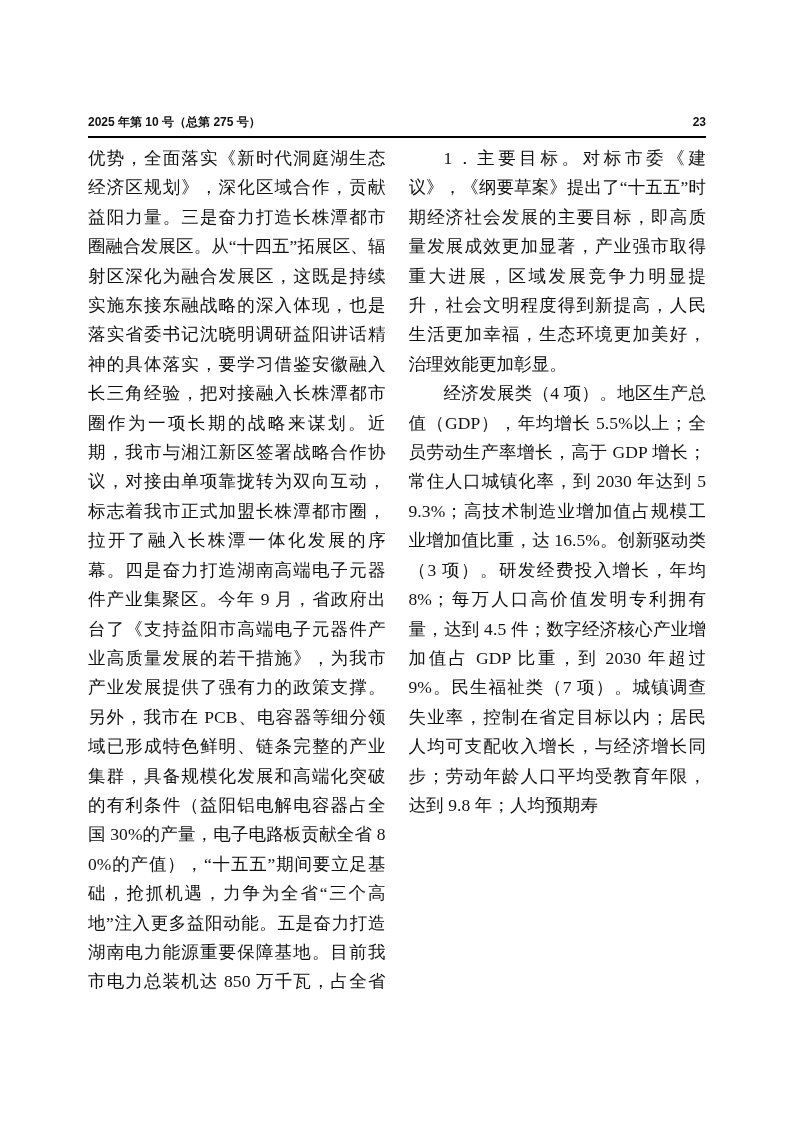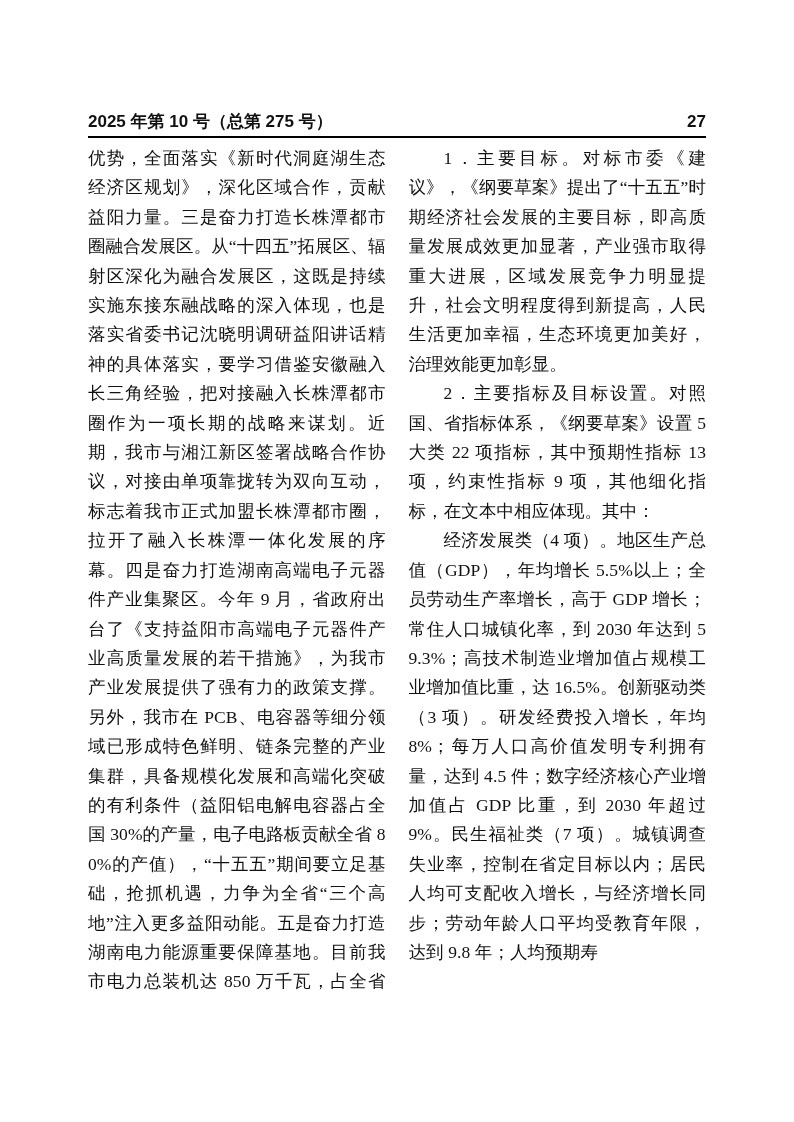--- a/index.html
+++ b/index.html
@@ -19,21 +19,21 @@
   .page-header {
     position: absolute;
     left: 88px;
     top: 112px;
     width: 618px;
     display: flex;
     justify-content: space-between;
     align-items: flex-end;
     font-family: "Liberation Sans", "DejaVu Sans", sans-serif;
     font-weight: bold;
-    font-size: 17px;
+    font-size: 12px;
     line-height: 20px;
     padding-bottom: 4px;
     border-bottom: 2.5px solid #000000;
   }
   .columns {
     position: absolute;
     left: 88px;
     top: 144px;
     width: 618px;
     display: flex;
@@ -59,30 +59,29 @@
     font-weight: bold;
   }
 </style>
 </head>
 <body>
 
 <div class="page">
 
   <header class="page-header">
     <span>2025 年第 10 号（总第 275 号）</span>
-    <span>27</span>
+    <span>23</span>
   </header>
 
   <main class="columns">
 
     <div class="col">
       <p class="para-cont">优势，全面落实《新时代洞庭湖生态经济区规划》，深化区域合作，贡献益阳力量。三是奋力打造长株潭都市圈融合发展区。从“十四五”拓展区、辐射区深化为融合发展区，这既是持续实施东接东融战略的深入体现，也是落实省委书记沈晓明调研益阳讲话精神的具体落实，要学习借鉴安徽融入长三角经验，把对接融入长株潭都市圈作为一项长期的战略来谋划。近期，我市与湘江新区签署战略合作协议，对接由单项靠拢转为双向互动，标志着我市正式加盟长株潭都市圈，拉开了融入长株潭一体化发展的序幕。四是奋力打造湖南高端电子元器件产业集聚区。今年 9 月，省政府出台了《支持益阳市高端电子元器件产业高质量发展的若干措施》，为我市产业发展提供了强有力的政策支撑。另外，我市在 PCB、电容器等细分领域已形成特色鲜明、链条完整的产业集群，具备规模化发展和高端化突破的有利条件（益阳铝电解电容器占全国 30%的产量，电子电路板贡献全省 80%的产值），“十五五”期间要立足基础，抢抓机遇，力争为全省“三个高地”注入更多益阳动能。五是奋力打造湖南电力能源重要保障基地。目前我市电力总装机达 850 万千瓦，占全省十分之一，“十四五”期间约 1/3 发电量外送长株潭。此外，有安化抽水蓄能等在建项目、益阳电厂四期等储备项目，2030 年装机预</p>
     </div>
 
     <div class="col">
       <p class="para-indent">1．主要目标。对标市委《建议》，《纲要草案》提出了“十五五”时期经济社会发展的主要目标，即高质量发展成效更加显著，产业强市取得重大进展，区域发展竞争力明显提升，社会文明程度得到新提高，人民生活更加幸福，生态环境更加美好，治理效能更加彰显。</p>
-      <p class="para-indent">2．主要指标及目标设置。对照国、省指标体系，《纲要草案》设置 5 大类 22 项指标，其中预期性指标 13 项，约束性指标 9 项，其他细化指标，在文本中相应体现。其中：</p>
       <p class="para-indent">经济发展类（4 项）。地区生产总值（GDP），年均增长 5.5%以上；全员劳动生产率增长，高于 GDP 增长；常住人口城镇化率，到 2030 年达到 59.3%；高技术制造业增加值占规模工业增加值比重，达 16.5%。创新驱动类（3 项）。研发经费投入增长，年均 8%；每万人口高价值发明专利拥有量，达到 4.5 件；数字经济核心产业增加值占 GDP 比重，到 2030 年超过 9%。民生福祉类（7 项）。城镇调查失业率，控制在省定目标以内；居民人均可支配收入增长，与经济增长同步；劳动年龄人口平均受教育年限，达到 9.8 年；人均预期寿</p>
     </div>
 
   </main>
 
 </div>
 
 </body></html>

